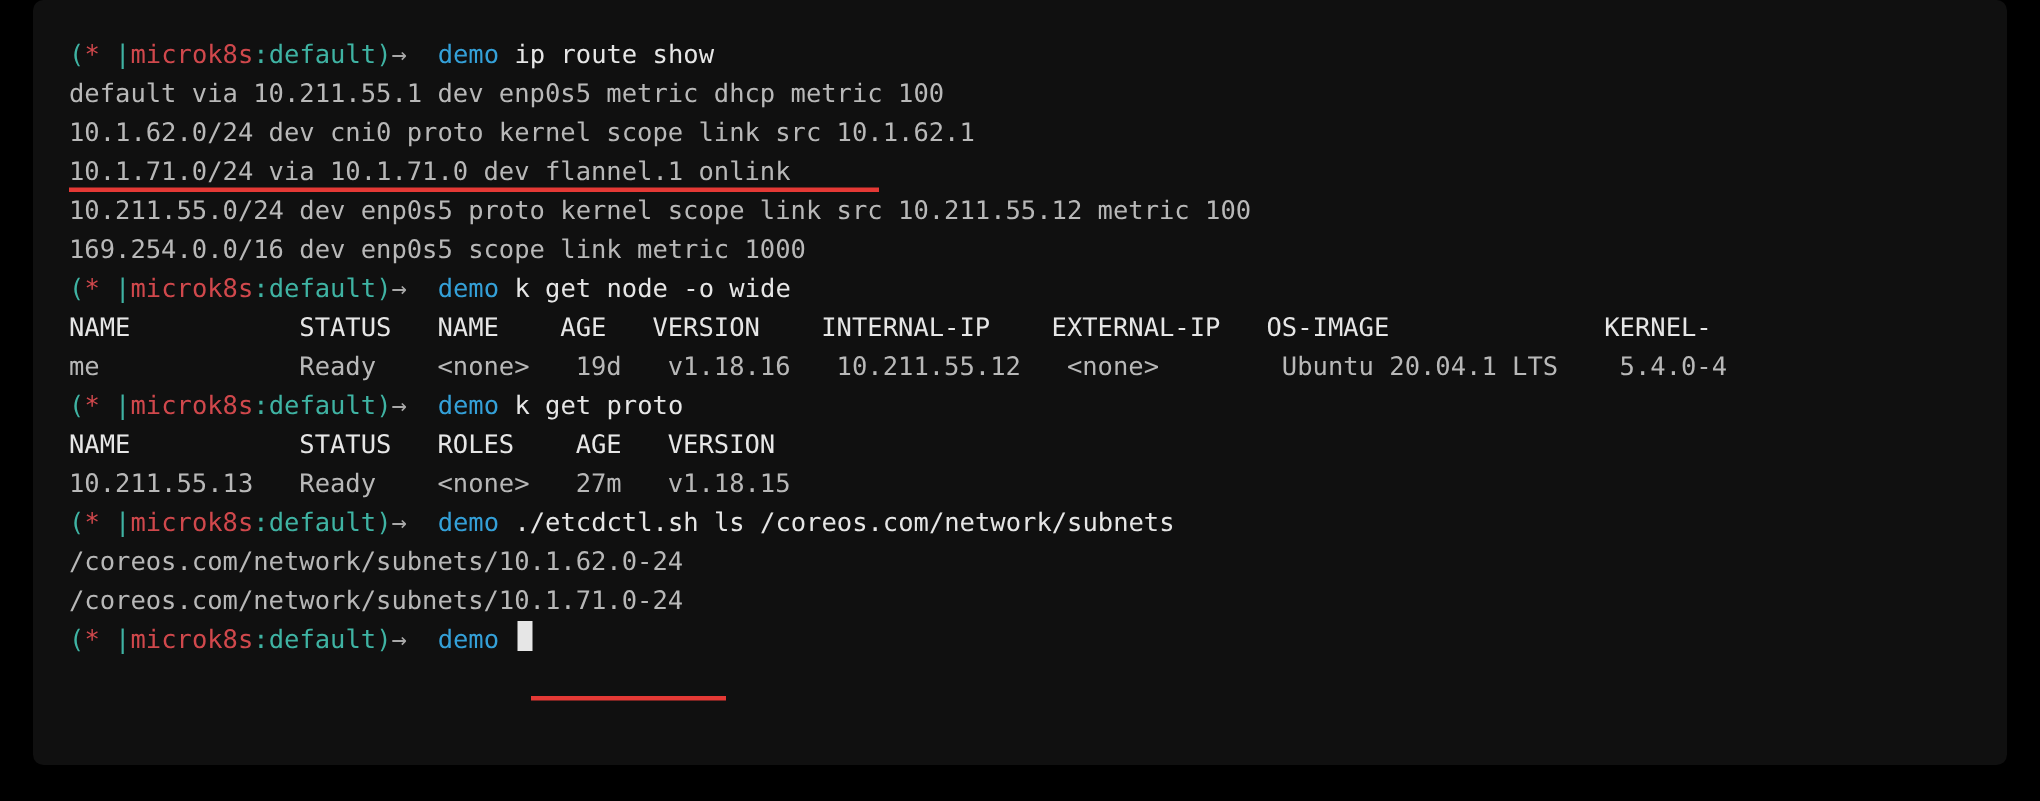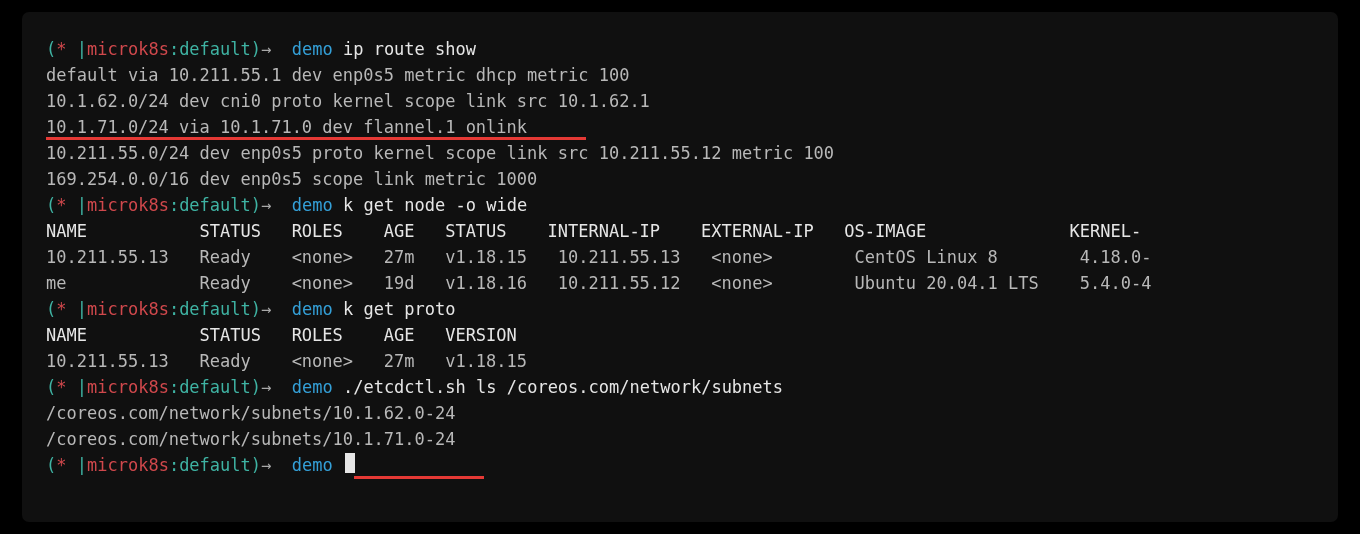--- a/index.html
+++ b/index.html
@@ -5,21 +5,21 @@
   html, body {
     margin: 0;
     padding: 0;
     background: #000;
     width: 1360px;
     height: 534px;
     overflow: hidden;
   }
   .terminal-wrap {
     position: relative;
-    margin: 12px 22px;
+    margin: 0 22px;
     background: #101010;
     border-radius: 7px;
     box-shadow: 0 0 24px rgba(0,0,0,0.9);
     padding: 24px 24px 28px 24px;
     box-sizing: border-box;
     color: #b8b8b8;
     font-family: "DejaVu Sans Mono", Menlo, Consolas, monospace;
     font-size: 17px;
     line-height: 26px;
     height: 510px;
@@ -54,22 +54,21 @@
   <div class="line"><span class="cyan">(</span><span class="red">* </span><span class="cyan">|</span><span class="red">microk8s</span><span class="cyan">:</span><span class="cyan">default</span><span class="cyan">)</span><span class="gray">→  </span><span class="blue">demo</span><span class="white"> ip route show</span></div>
 
   <div class="line dim">default via 10.211.55.1 dev enp0s5 metric dhcp metric 100</div>
   <div class="line dim">10.1.62.0/24 dev cni0 proto kernel scope link src 10.1.62.1</div>
   <div class="line dim">10.1.71.0/24 via 10.1.71.0 dev flannel.1 onlink</div>
   <div class="line dim">10.211.55.0/24 dev enp0s5 proto kernel scope link src 10.211.55.12 metric 100</div>
   <div class="line dim">169.254.0.0/16 dev enp0s5 scope link metric 1000</div>
 
   <div class="line"><span class="cyan">(</span><span class="red">* </span><span class="cyan">|</span><span class="red">microk8s</span><span class="cyan">:</span><span class="cyan">default</span><span class="cyan">)</span><span class="gray">→  </span><span class="blue">demo</span><span class="white"> k get node -o wide</span></div>
 
-  <div class="line white">NAME           STATUS   ROLES    AGE   STATUS    INTERNAL-IP    EXTERNAL-IP   OS-IMAGE              KERNEL-</div>
-  <div class="line dim">10.211.55.13   Ready    &lt;none&gt;   27m   v1.18.15   10.211.55.13   &lt;none&gt;        CentOS Linux 8        4.18.0-</div>
+  <div class="line white">NAME           STATUS   NAME    AGE   VERSION    INTERNAL-IP    EXTERNAL-IP   OS-IMAGE              KERNEL-</div>
   <div class="line dim">me             Ready    &lt;none&gt;   19d   v1.18.16   10.211.55.12   &lt;none&gt;        Ubuntu 20.04.1 LTS    5.4.0-4</div>
 
   <div class="line"><span class="cyan">(</span><span class="red">* </span><span class="cyan">|</span><span class="red">microk8s</span><span class="cyan">:</span><span class="cyan">default</span><span class="cyan">)</span><span class="gray">→  </span><span class="blue">demo</span><span class="white"> k get proto</span></div>
 
   <div class="line white">NAME           STATUS   ROLES    AGE   VERSION</div>
   <div class="line dim">10.211.55.13   Ready    &lt;none&gt;   27m   v1.18.15</div>
 
   <div class="line"><span class="cyan">(</span><span class="red">* </span><span class="cyan">|</span><span class="red">microk8s</span><span class="cyan">:</span><span class="cyan">default</span><span class="cyan">)</span><span class="gray">→  </span><span class="blue">demo</span><span class="white"> ./etcdctl.sh ls /coreos.com/network/subnets</span></div>
 
   <div class="line dim">/coreos.com/network/subnets/10.1.62.0-24</div>

